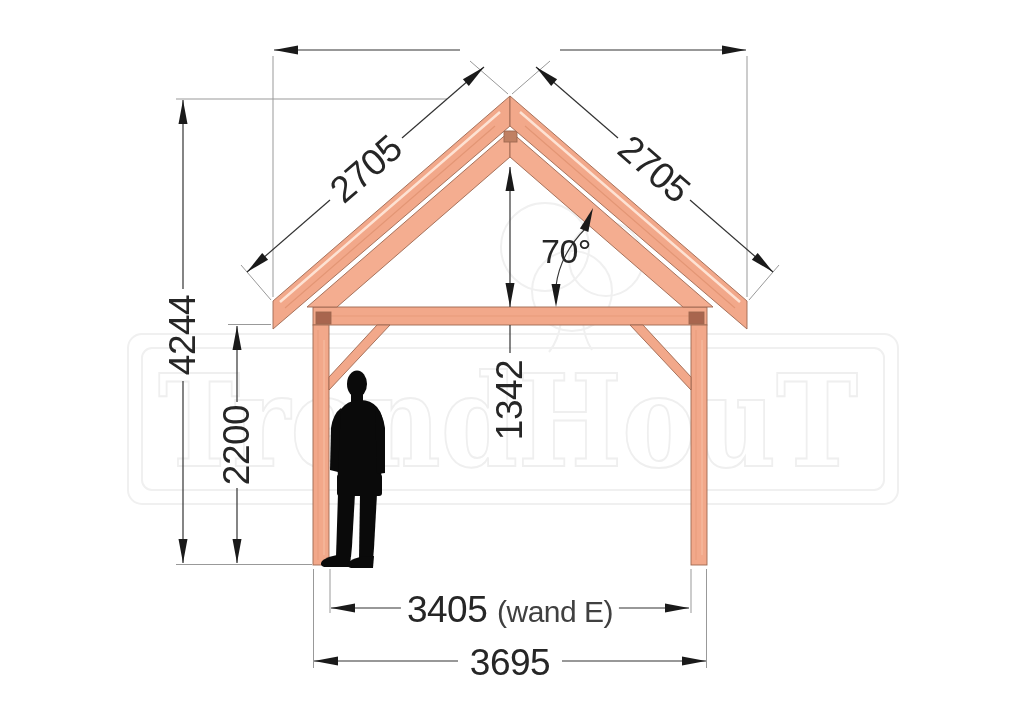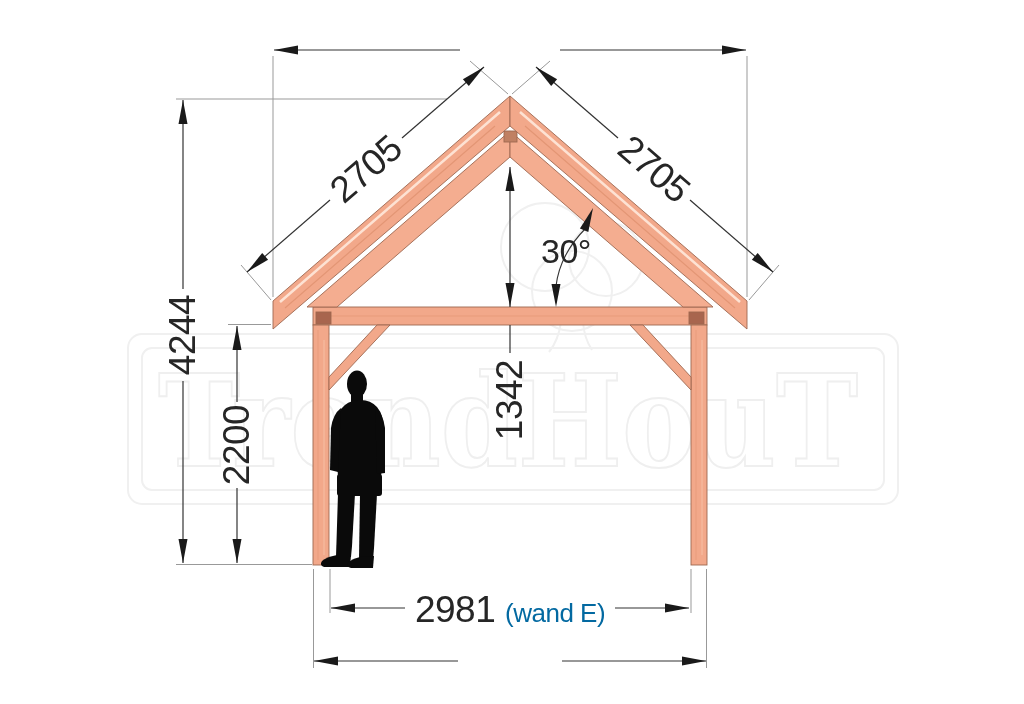--- a/index.html
+++ b/index.html
@@ -2,21 +2,21 @@
 <html><head>
 <meta charset="utf-8">
 <style>
   html,body{margin:0;padding:0;background:#ffffff;}
   #stage{position:relative;width:1024px;height:704px;background:#ffffff;overflow:hidden;
          font-family:"Liberation Sans",sans-serif;}
   #stage svg{position:absolute;left:0;top:0;}
   .dim{position:absolute;white-space:nowrap;color:#262626;font-size:37px;font-weight:400;
        letter-spacing:-0.5px;line-height:1;transform:translate(-50%,-50%);}
   .dim.bg{background:#ffffff;padding:0 6px;}
-  .dim .small{font-size:26px;color:#0369a1;}
+  .dim .small{font-size:30px;color:#404040;}
   .rot90{transform:translate(-50%,-50%) rotate(-90deg);}
   .rotL{transform:translate(-50%,-50%) rotate(-40.9deg);}
   .rotR{transform:translate(-50%,-50%) rotate(40.9deg);}
   .deg{font-size:34px;}
 </style>
 </head>
 <body>
 
 <div id="stage">
 
@@ -152,27 +152,28 @@
     <path d="M360,494 L377,494 L374,548 L373,560 L359,560 Z"></path>
     <path d="M360,557 Q351,559 348,563 Q346,567 351,568 L373,568 L374,556 Z"></path>
   </g>
 </svg>
 
 
 <div class="dim rotL" style="left:366px;top:169px">2705</div>
 
 <div class="dim rotR" style="left:654px;top:169px">2705</div>
 
-<div class="dim deg" style="left:566px;top:251px">30°</div>
+<div class="dim deg" style="left:566px;top:251px">70°</div>
 
 <div class="dim rot90" style="left:182px;top:335px">4244</div>
 
 <div class="dim rot90" style="left:236px;top:445px">2200</div>
 
 <div class="dim rot90" style="left:509px;top:400px">1342</div>
 
 <div class="dim bg" style="left:510px;top:609px">
-  <span>2981</span>
+  <span>3405</span>
   <span class="small">(wand E)</span>
 </div>
 
+<div class="dim bg" style="left:510px;top:662px">3695</div>
 
 </div>
 
 </body></html>

